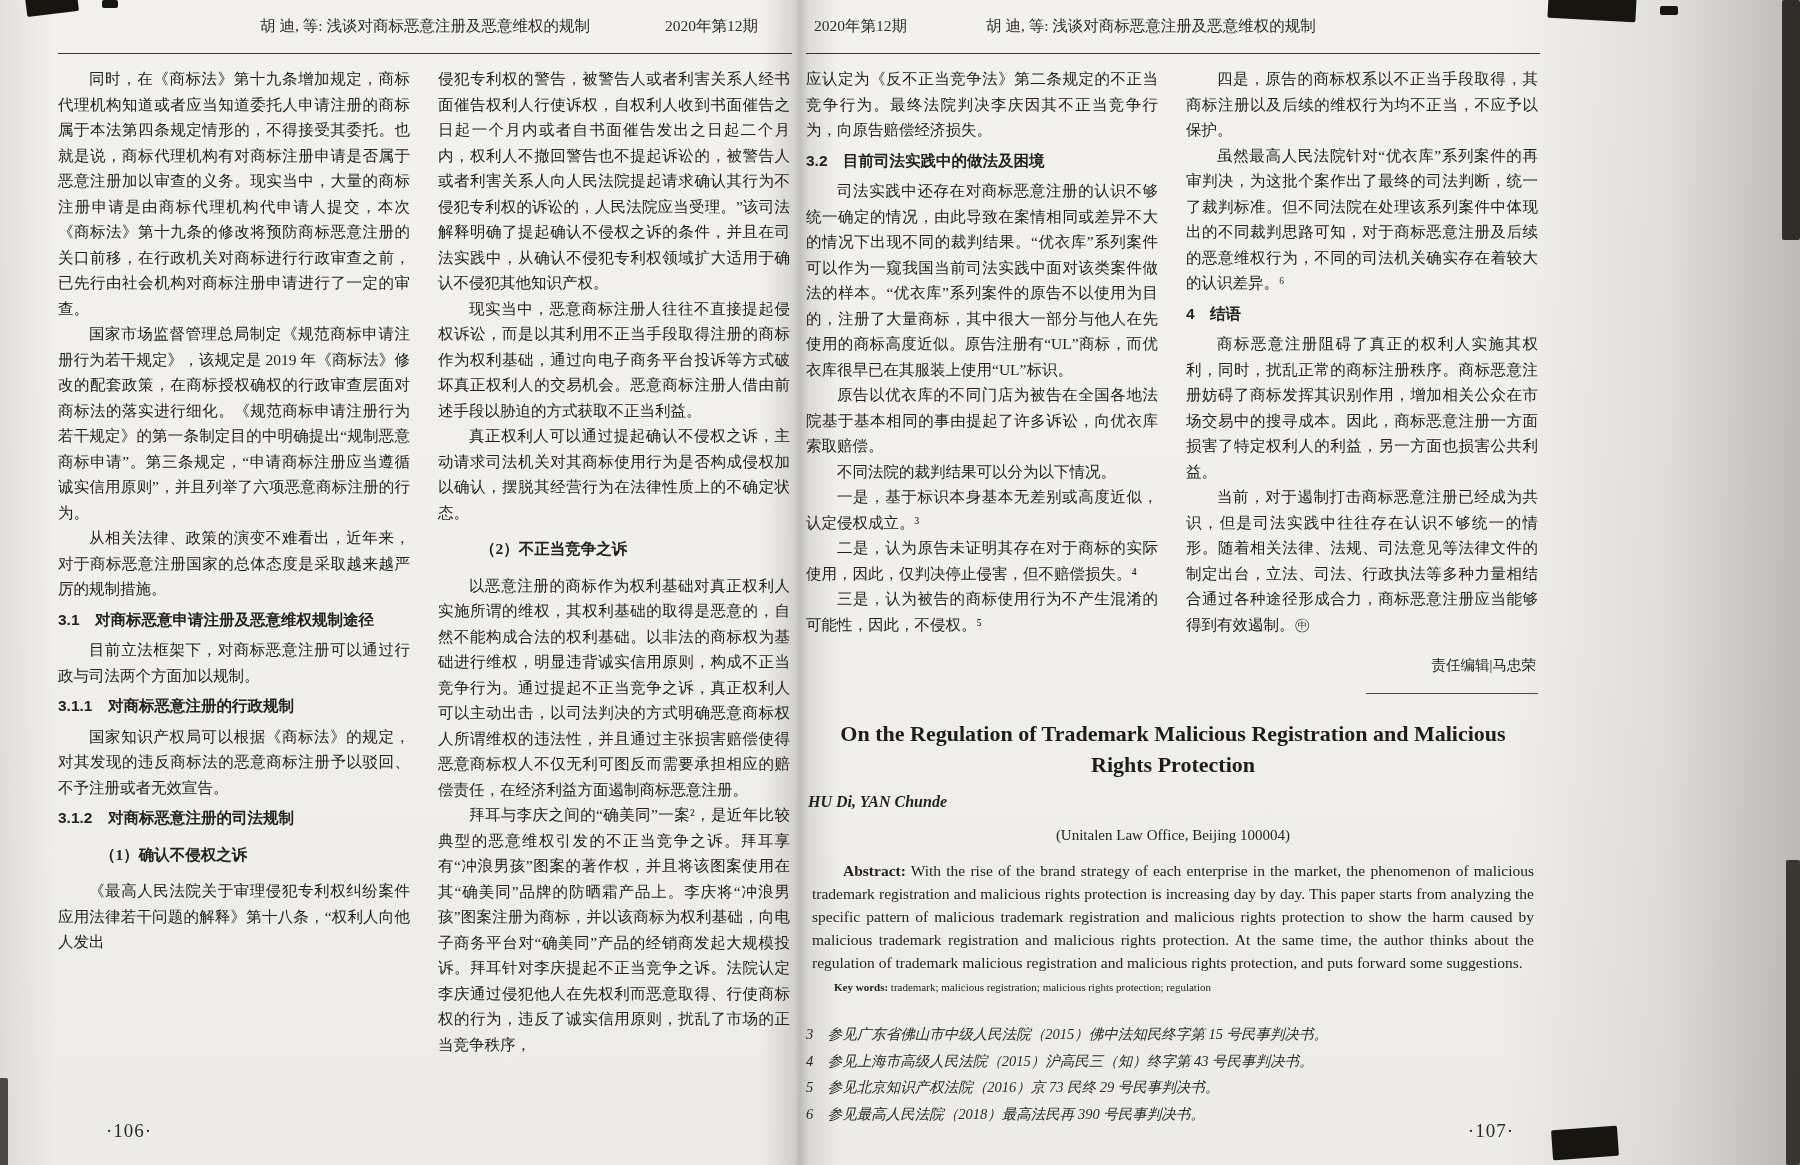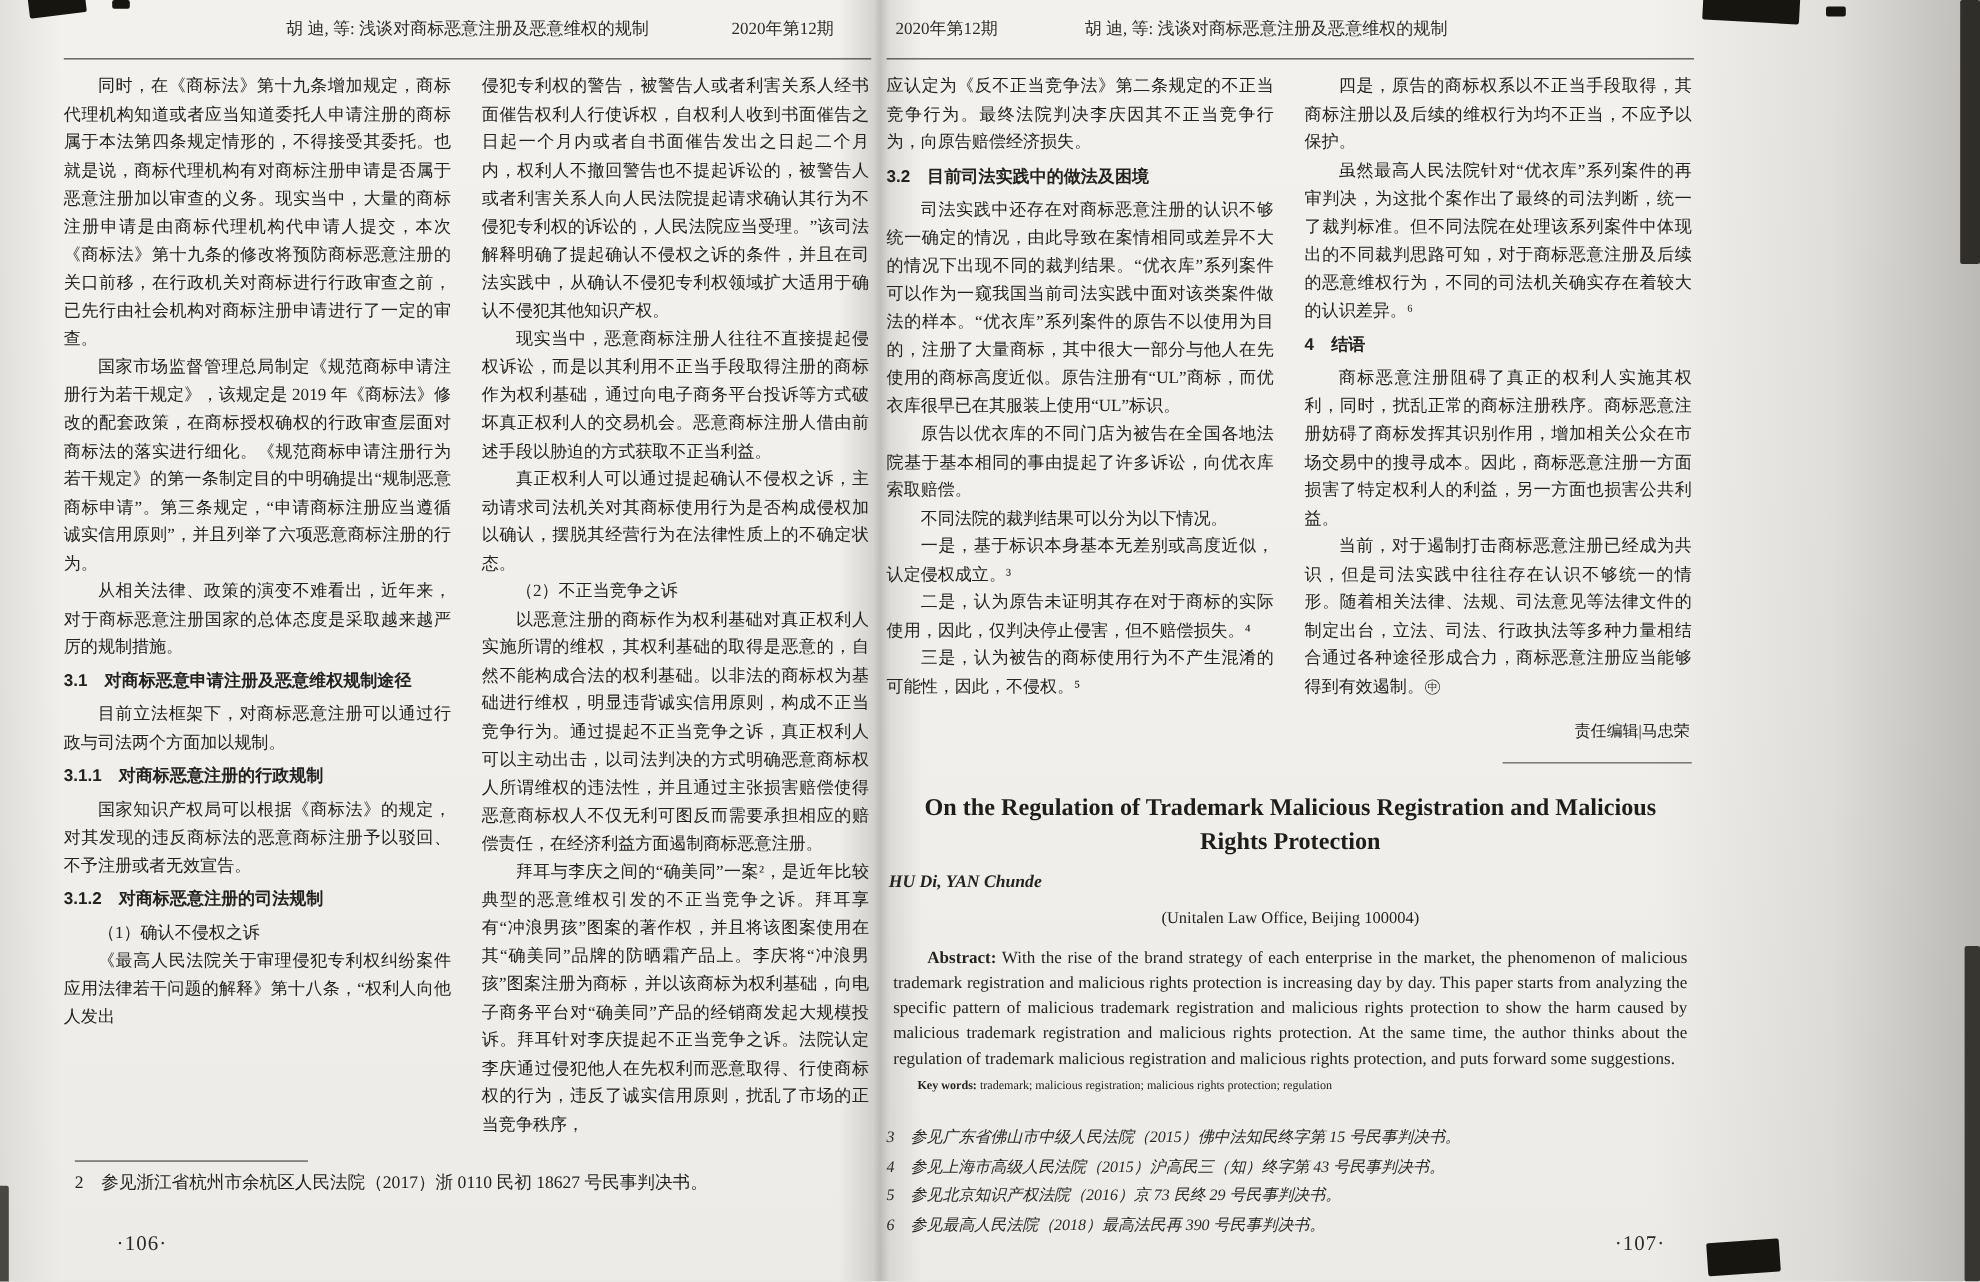--- a/index.html
+++ b/index.html
@@ -41,21 +41,21 @@
   .headrule{border-top:1.6px solid #35332f;margin:7px 0 12px 0;}
 
   .cols{display:flex;align-items:flex-start;}
   .col{width:352px;font-size:15.5px;line-height:25.5px;text-align:justify;
        text-justify:inter-ideograph;color:#232220;}
   .colrule{width:1px;background:#bdbab4;margin:2px 13.5px 0 13.5px;}
   .page-right .cols{min-height:540px;}
 
   .p{margin:0;text-indent:2em;}
   .pc{margin:0;text-indent:0;}
-  .sub{margin:0;text-indent:2em;}
+  .sub{margin:11px;text-indent:2em;font-weight:bold;}
   .h{margin:5px 0 5px 0;text-indent:0;font-weight:bold;
      font-family:"Liberation Sans","DejaVu Sans",sans-serif;font-size:15.5px;}
 
   .editor{margin-top:16px;text-align:right;font-size:14.5px;padding-right:2px;}
   .editor-rule{width:172px;margin:10px 0 0 auto;border-top:1.4px solid #4c4a46;}
 
   .eng{margin-top:24px;padding:0 2px;}
   .eng-title{margin:0 26px;text-align:center;font-weight:bold;font-size:22px;line-height:31px;color:#1e1d1a;}
   .eng-authors{margin-top:13px;text-align:left;font-weight:bold;font-style:italic;font-size:16px;}
   .eng-aff{margin-top:9px;text-align:center;font-size:15px;}
@@ -97,24 +97,20 @@
       </div>
       <div class="colrule"></div>
       <div class="col">
         <p class="pc">侵犯专利权的警告，被警告人或者利害关系人经书面催告权利人行使诉权，自权利人收到书面催告之日起一个月内或者自书面催告发出之日起二个月内，权利人不撤回警告也不提起诉讼的，被警告人或者利害关系人向人民法院提起请求确认其行为不侵犯专利权的诉讼的，人民法院应当受理。”该司法解释明确了提起确认不侵权之诉的条件，并且在司法实践中，从确认不侵犯专利权领域扩大适用于确认不侵犯其他知识产权。</p>
         <p class="p">现实当中，恶意商标注册人往往不直接提起侵权诉讼，而是以其利用不正当手段取得注册的商标作为权利基础，通过向电子商务平台投诉等方式破坏真正权利人的交易机会。恶意商标注册人借由前述手段以胁迫的方式获取不正当利益。</p>
         <p class="p">真正权利人可以通过提起确认不侵权之诉，主动请求司法机关对其商标使用行为是否构成侵权加以确认，摆脱其经营行为在法律性质上的不确定状态。</p>
         <p class="sub">（2）不正当竞争之诉</p>
         <p class="p">以恶意注册的商标作为权利基础对真正权利人实施所谓的维权，其权利基础的取得是恶意的，自然不能构成合法的权利基础。以非法的商标权为基础进行维权，明显违背诚实信用原则，构成不正当竞争行为。通过提起不正当竞争之诉，真正权利人可以主动出击，以司法判决的方式明确恶意商标权人所谓维权的违法性，并且通过主张损害赔偿使得恶意商标权人不仅无利可图反而需要承担相应的赔偿责任，在经济利益方面遏制商标恶意注册。</p>
         <p class="p">拜耳与李庆之间的“确美同”一案²，是近年比较典型的恶意维权引发的不正当竞争之诉。拜耳享有“冲浪男孩”图案的著作权，并且将该图案使用在其“确美同”品牌的防晒霜产品上。李庆将“冲浪男孩”图案注册为商标，并以该商标为权利基础，向电子商务平台对“确美同”产品的经销商发起大规模投诉。拜耳针对李庆提起不正当竞争之诉。法院认定李庆通过侵犯他人在先权利而恶意取得、行使商标权的行为，违反了诚实信用原则，扰乱了市场的正当竞争秩序，</p>
       </div>
-    </div>
-    <div class="fnblock">
-      <div class="fnrule"></div>
-      <p class="fn">2　参见浙江省杭州市余杭区人民法院（2017）浙 0110 民初 18627 号民事判决书。</p>
     </div>
     <div class="pagenum">·106·</div>
   </section>
 
   <section class="page page-right">
     <div class="runhead">
       <span class="rh-issue">2020年第12期</span>
       <span class="rh-title">胡 迪, 等: 浅谈对商标恶意注册及恶意维权的规制</span>
     </div>
     <div class="headrule"></div>

